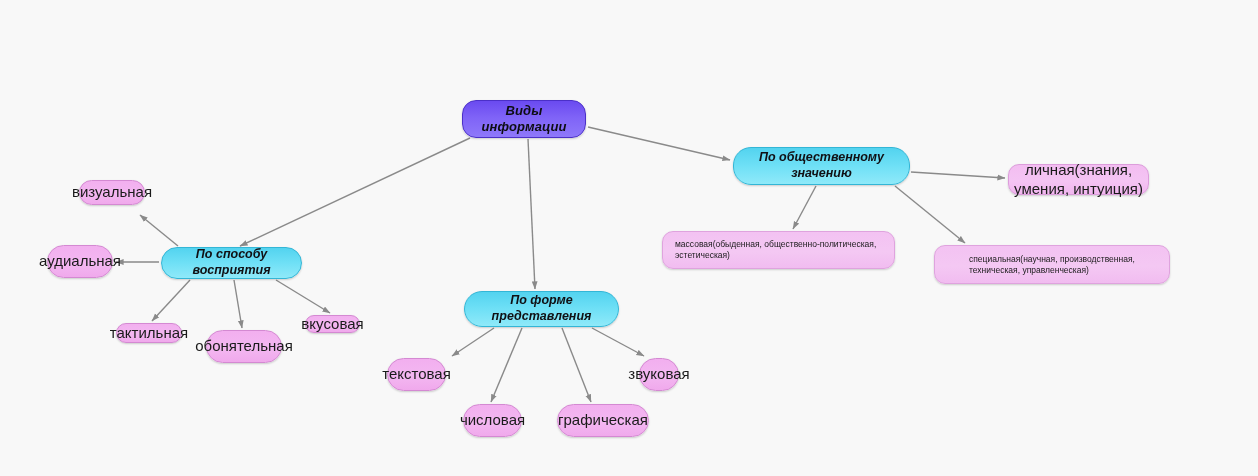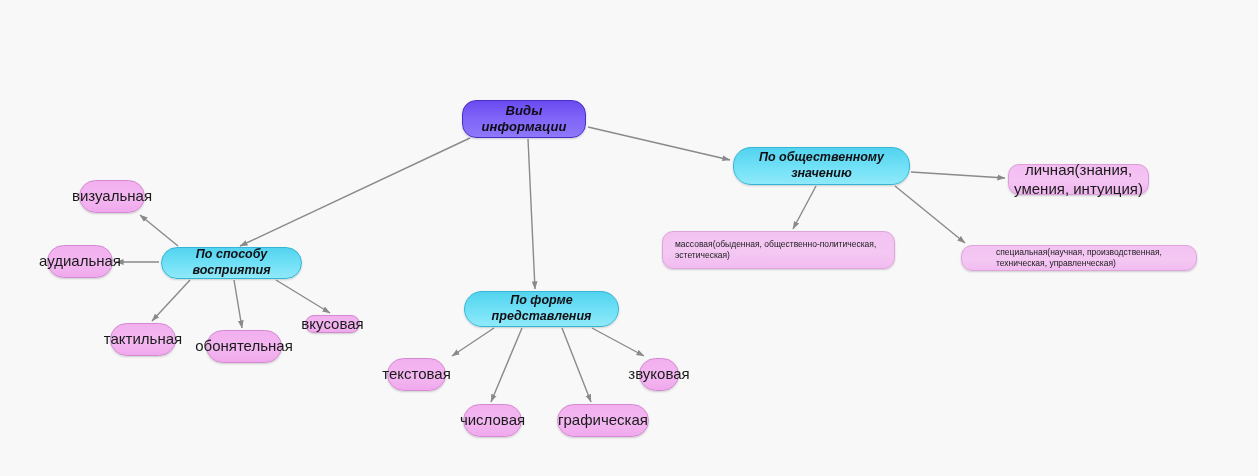--- a/index.html
+++ b/index.html
@@ -124,30 +124,30 @@
       </div>
       <div class="node cat" style="left: 464px; top: 291px; width: 155px; height: 36px; justify-content: flex-end;">
         <span>По форме представления</span>
       </div>
       <div class="node leaf pill" style="left: 1008px; top: 164px; width: 141px; height: 31px;">
         <span>личная(знания, умения, интуиция)</span>
       </div>
       <div class="node leaf wide" style="left: 662px; top: 231px; width: 233px; height: 38px;">
         <span>массовая(обыденная, общественно-политическая, эстетическая)</span>
       </div>
-      <div class="node leaf wide" style="left: 961px; top: 245px; width: 236px; height: 26px; padding-left: 34px;">
+      <div class="node leaf wide" style="left: 934px; top: 245px; width: 236px; height: 39px; padding-left: 34px;">
         <span>специальная(научная, производственная, техническая, управленческая)</span>
       </div>
-      <div class="node leaf" style="left: 79px; top: 180px; width: 66px; height: 33px;">
+      <div class="node leaf" style="left: 79px; top: 180px; width: 66px; height: 25px;">
         <span>визуальная</span>
       </div>
       <div class="node leaf" style="left: 47px; top: 245px; width: 66px; height: 33px;">
         <span>аудиальная</span>
       </div>
-      <div class="node leaf" style="left: 110px; top: 323px; width: 66px; height: 33px;">
+      <div class="node leaf" style="left: 116px; top: 323px; width: 66px; height: 20px;">
         <span>тактильная</span>
       </div>
       <div class="node leaf" style="left: 206px; top: 330px; width: 76px; height: 33px;">
         <span>обонятельная</span>
       </div>
       <div class="node leaf" style="left: 305px; top: 315px; width: 55px; height: 18px;">
         <span>вкусовая</span>
       </div>
       <div class="node leaf" style="left: 387px; top: 358px; width: 59px; height: 33px;">
         <span>текстовая</span>

